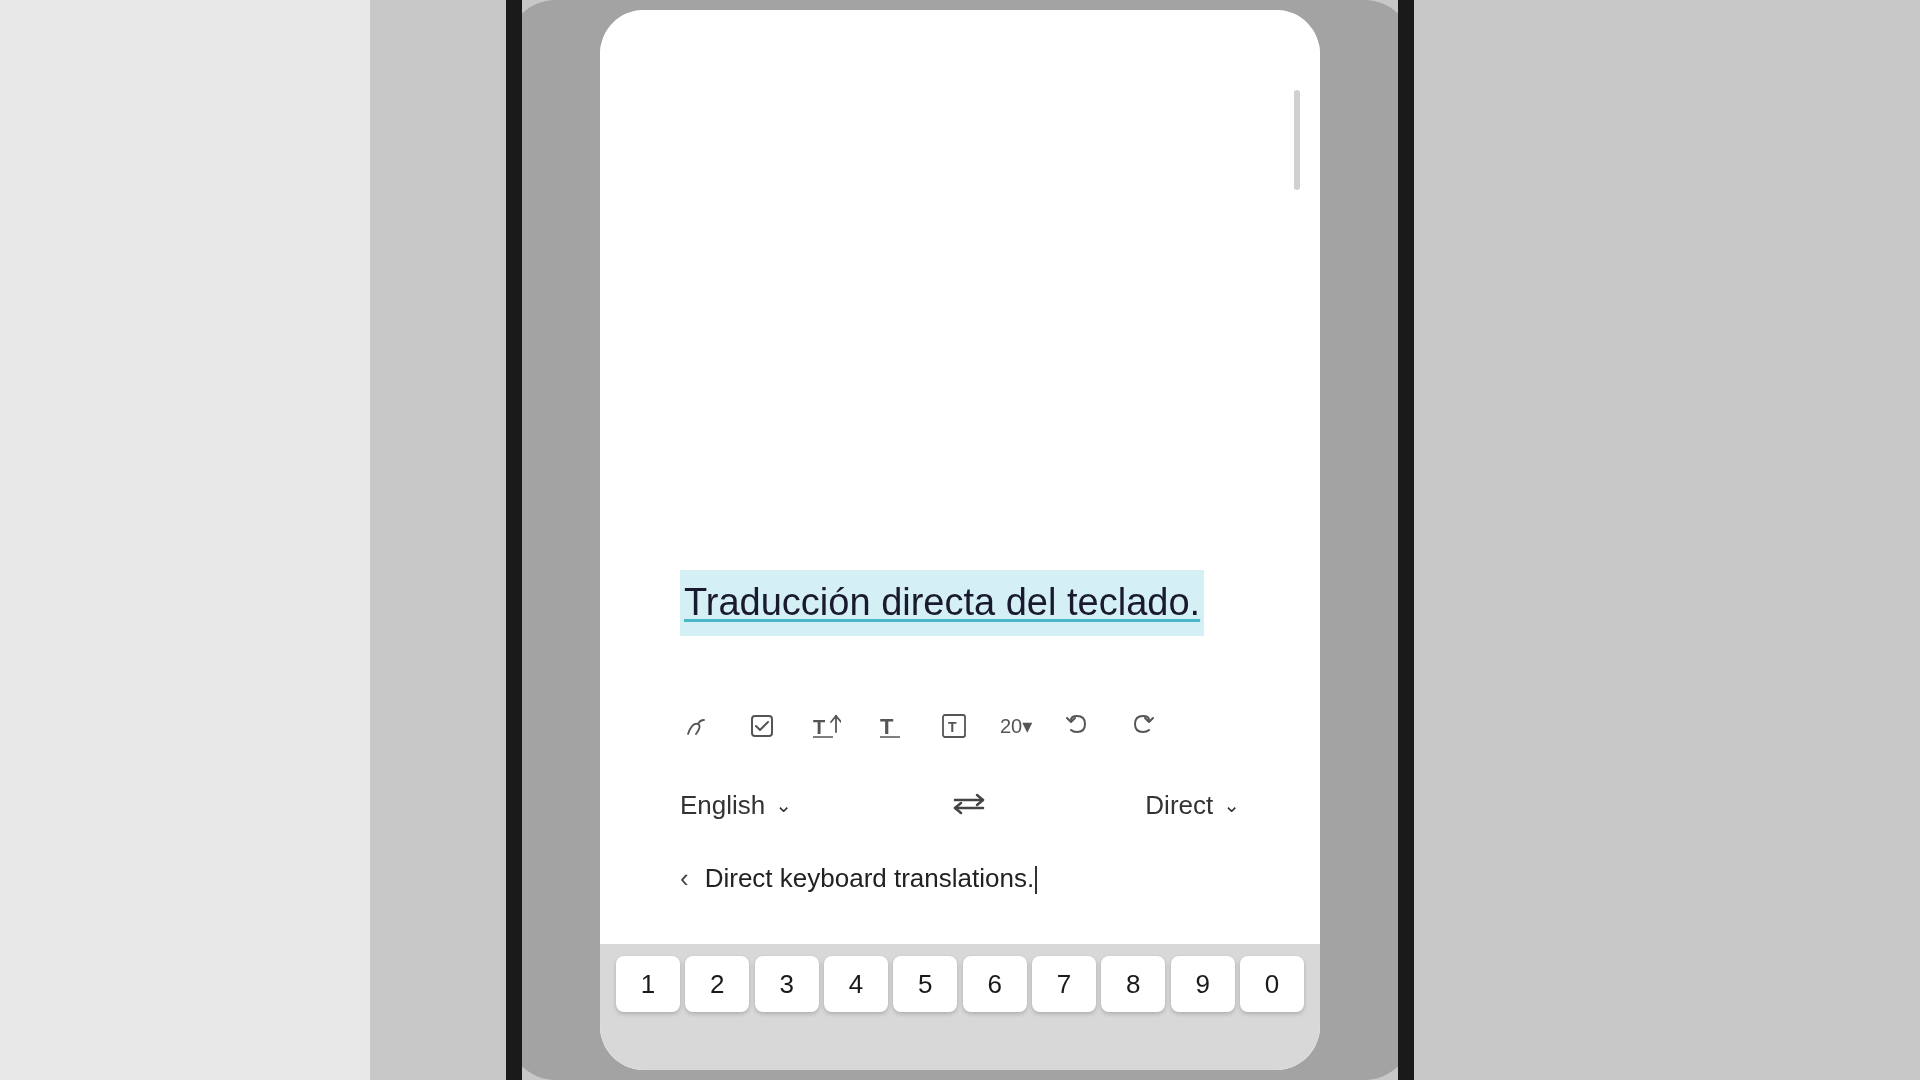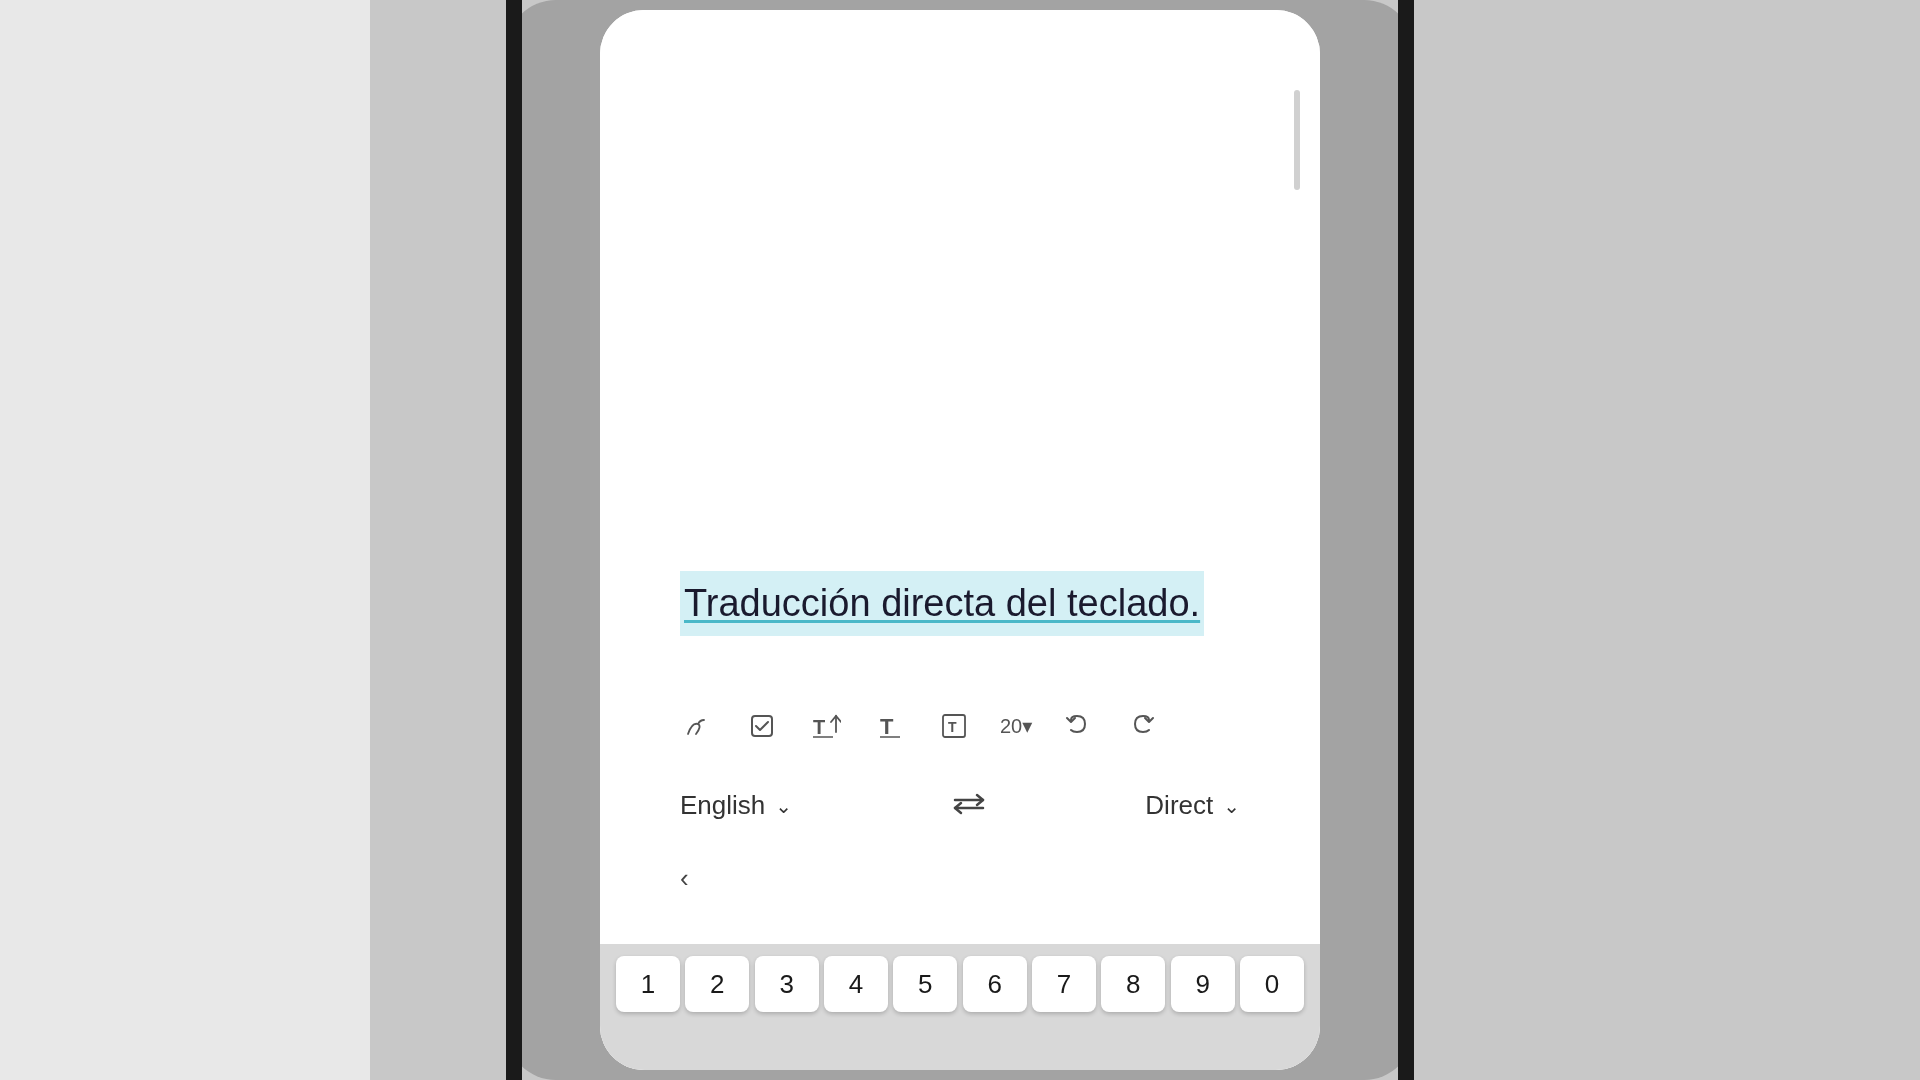--- a/index.html
+++ b/index.html
@@ -318,20 +318,23 @@
         </div>
 
         <div class="lang-selector">
           <span>Direct</span>
           <span class="chevron">⌄</span>
         </div>
       </div>
 
       <div class="input-area">
         <span class="back-arrow">‹</span>
+        <span class="input-text">
+          <span>Direct keyboard translations.</span><span class="cursor"></span>
+        </span>
       </div>
     </div>
 
     <div class="keyboard-area">
       <div class="number-row">
         <div class="key">1</div>
         <div class="key">2</div>
         <div class="key">3</div>
         <div class="key">4</div>
         <div class="key">5</div>

